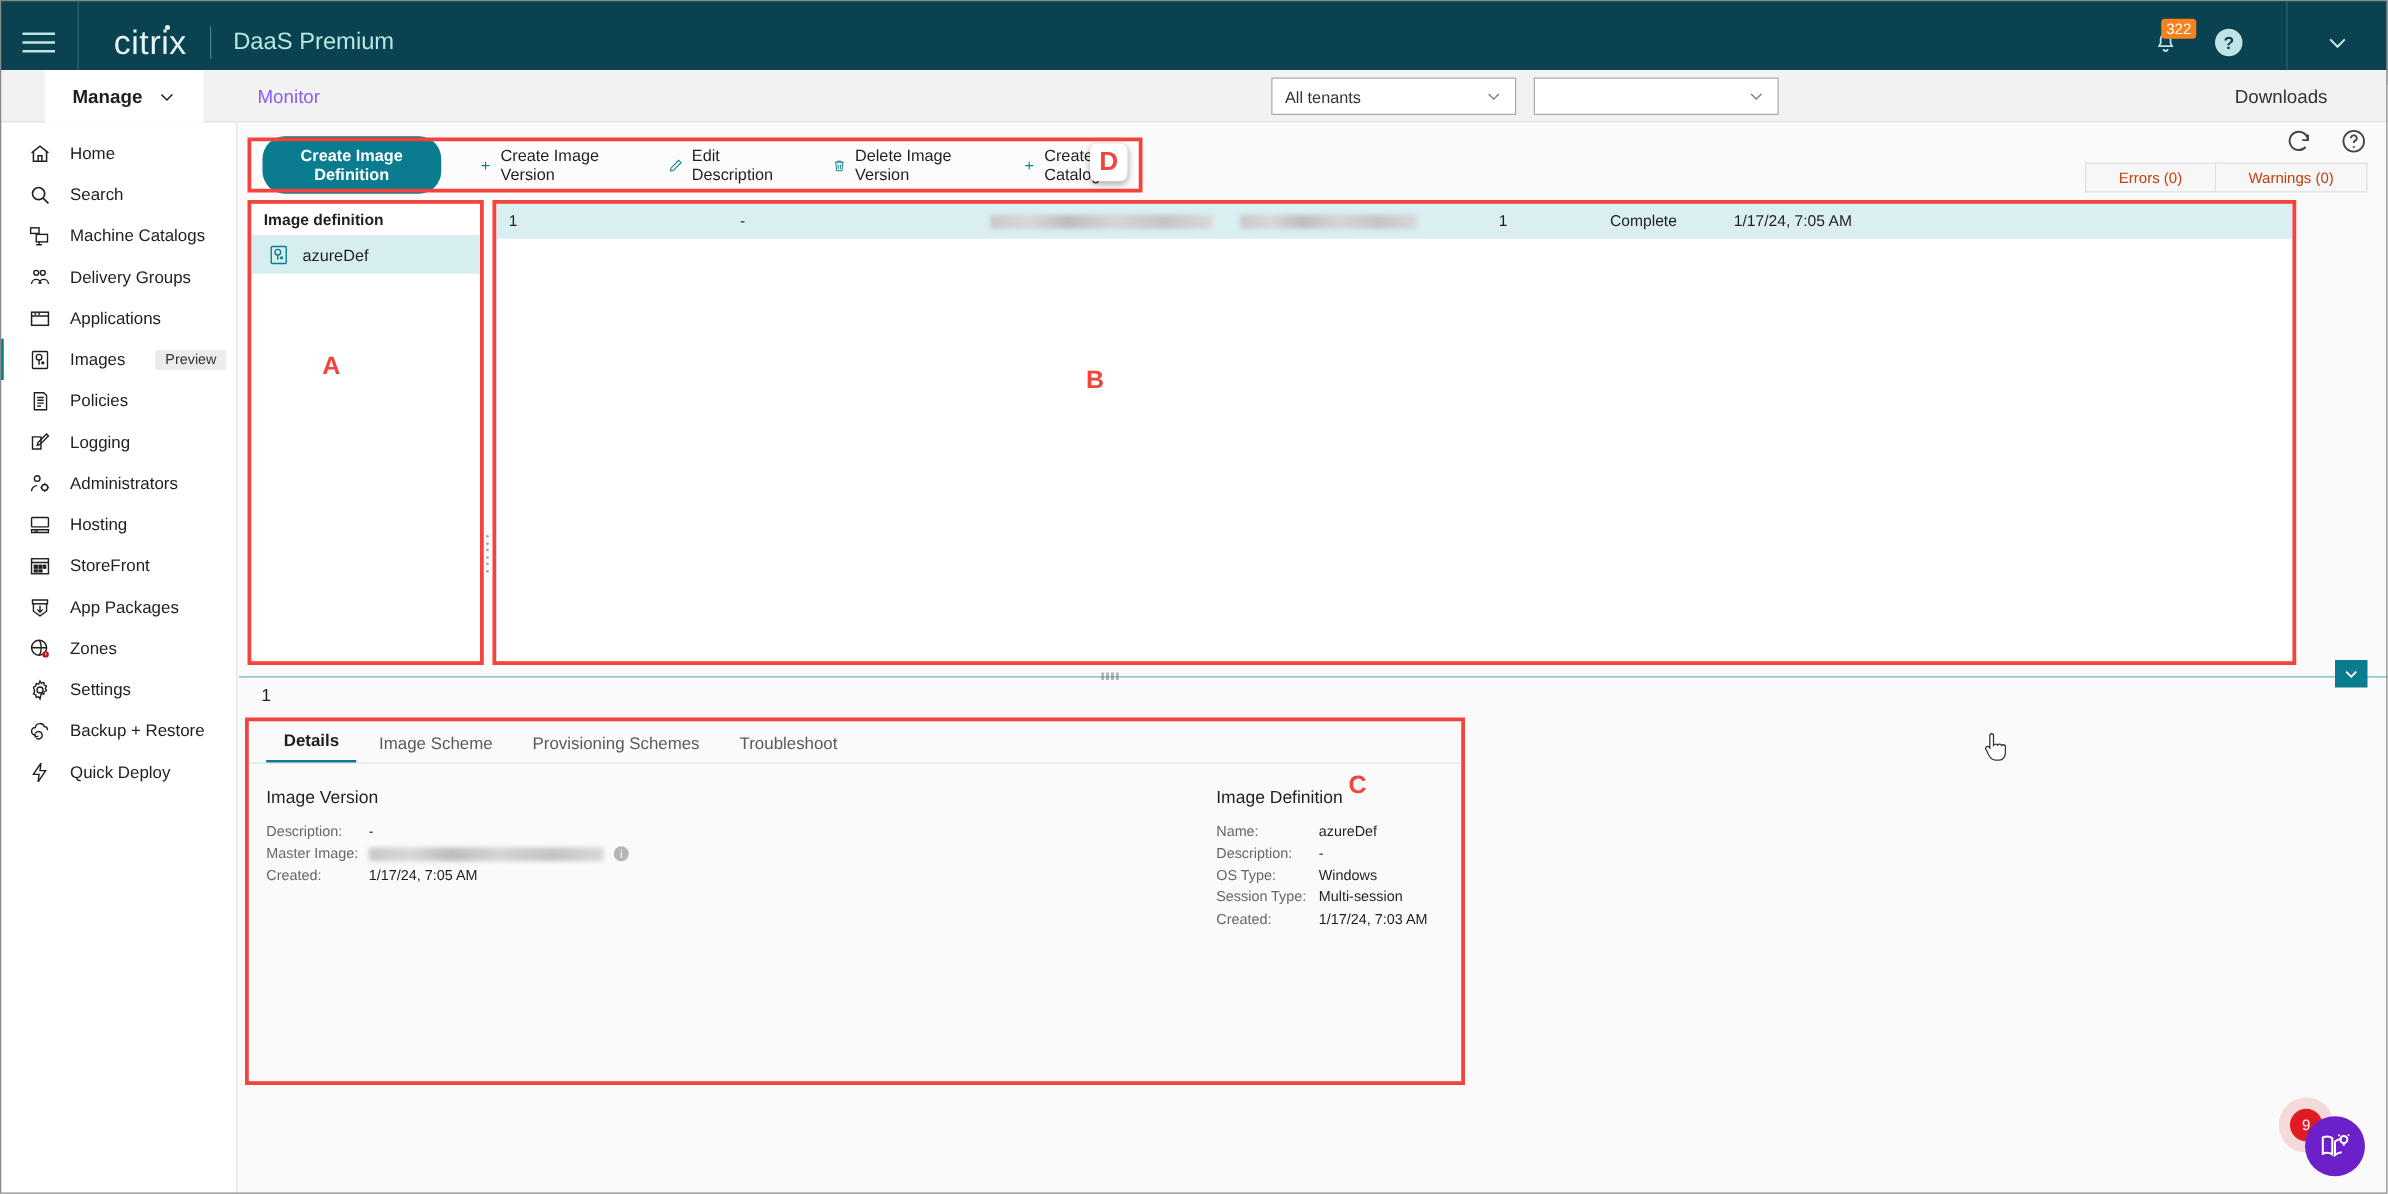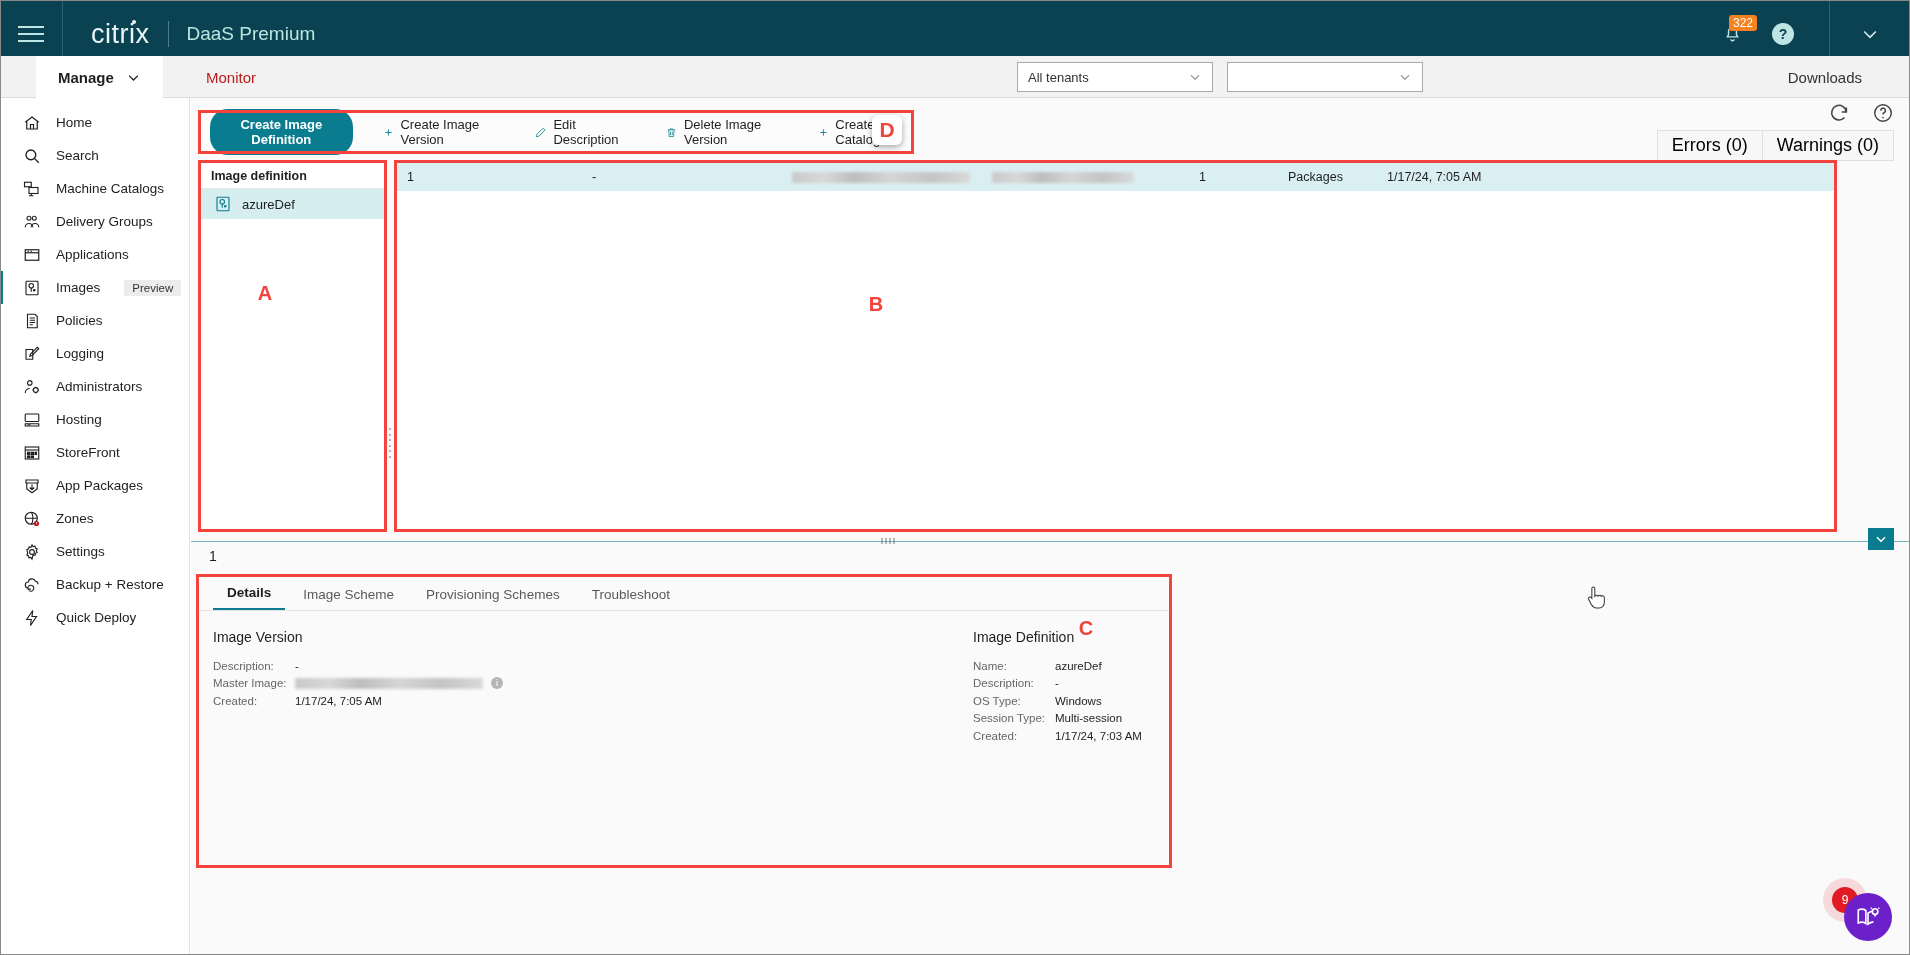--- a/index.html
+++ b/index.html
@@ -52,21 +52,21 @@
     position: absolute; top: 56px; left: 0; width: 1910px; height: 42px;
     background: #f2f2f2; border-bottom: 1px solid #dcdcdc; display: flex; align-items: center;
   }
   .manage-tab {
     position:absolute; left:36px; top:0; height:42px; background:#ffffff;
     display:flex; align-items:center; gap: 12px; padding: 0 22px; cursor:pointer;
   }
   .manage-tab .lbl { font-size: 15px; font-weight: bold; color: #1f1f1f; }
   .monitor-tab {
     position:absolute; left:190px; top:0; height:42px; display:flex; align-items:center;
-    padding: 0 16px; font-size: 15px; color: #b91c1c; cursor:pointer;
+    padding: 0 16px; font-size: 15px; color: #8b5cf6; cursor:pointer;
   }
   .tenant-select {
     position:absolute; left:1017px; top: 6px; width: 196px; height: 30px;
     background:#fff; border:1px solid #aaa; display:flex; align-items:center;
     padding: 0 10px; font-size: 13px; color:#333; cursor:pointer;
   }
   .blank-select {
     position:absolute; left:1227px; top: 6px; width: 196px; height: 30px;
     background:#fff; border:1px solid #aaa; display:flex; align-items:center;
     padding: 0 10px; font-size: 13px; color:#333; cursor:pointer;
@@ -95,22 +95,22 @@
     margin-left: 10px; background: #ececec; color:#333; font-size: 11.5px;
     padding: 2px 8px; border-radius: 2px;
   }
 
   
   .content { position:absolute; top: 98px; left: 191px; right:0; bottom:0; background:#fafafa; }
   .toolbar-icons { position:absolute; right: 16px; top: 4px; display:flex; gap: 22px; align-items:center; }
   .ti { width:22px; height:22px; cursor:pointer; }
   .errwarn { position:absolute; right: 16px; top: 32px; display:flex; }
   .ew-btn {
-    border: 1px solid #e0e0e0; background:#f7f7f7; color:#000000; font-size: 18px;
-    padding: 4px 14px; cursor: pointer;
+    border: 1px solid #e0e0e0; background:#f7f7f7; color:#c2410c; font-size: 12px;
+    padding: 4px 26px; cursor: pointer;
   }
   .ew-btn + .ew-btn { border-left: none; }
 
   .toolbar {
     position:absolute; left: 9px; top: 14px; width: 712px; height: 40px;
     background:#fcfcfc; display:flex; align-items:center; padding-left: 10px; gap: 16px;
   }
   .btn-primary {
     background:#0a7c8f; color:#fff; font-size: 13px; border:none; border-radius: 18px;
     padding: 8px 18px; cursor:pointer; font-weight: 600;
@@ -561,21 +561,21 @@
     <div class="tbl-row">
       <div class="td" style="width:185px;">1</div>
       <div class="td" style="width:200px;">-</div>
       <div class="td" style="width:200px;">
           <span class="redact" style="width:178px;"></span>
         </div>
       <div class="td" style="width:207px;">
           <span class="redact" style="width:142px;"></span>
         </div>
       <div class="td" style="width:89px;">1</div>
-      <div class="td" style="width:99px;">Packages</div>
+      <div class="td" style="width:99px;">Complete</div>
       <div class="td" style="width:140px;">1/17/24, 7:05 AM</div>
     </div>
   </div>
   <div class="anno-box" style="left:203px; top:62px; right:73px; height:372px;"></div>
   <div class="anno-circle" style="left:672px; top:193px;">B</div>
 
   <svg class="cursor" viewBox="0 0 24 28">
     <path d="M8 2c1 0 1.6.8 1.6 1.7v8.5c.6-.8 1.3-1.2 2-1.2.8 0 1.3.4 1.6 1 .4-.6 1-.9 1.7-.9.9 0 1.5.5 1.8 1.1.4-.4.9-.6 1.4-.6 1.1 0 1.9.9 1.9 2v4.9c0 3.3-2.1 6.5-5.6 6.5h-3c-2.8 0-4.3-1.6-5.6-3.8L3 15.6c-.5-.9-.2-1.9.7-2.4.8-.4 1.7-.2 2.3.6l.4.5V3.7C6.4 2.8 7 2 8 2z" fill="#fff" stroke="#333" stroke-width="1.1"></path>
   </svg>
 

